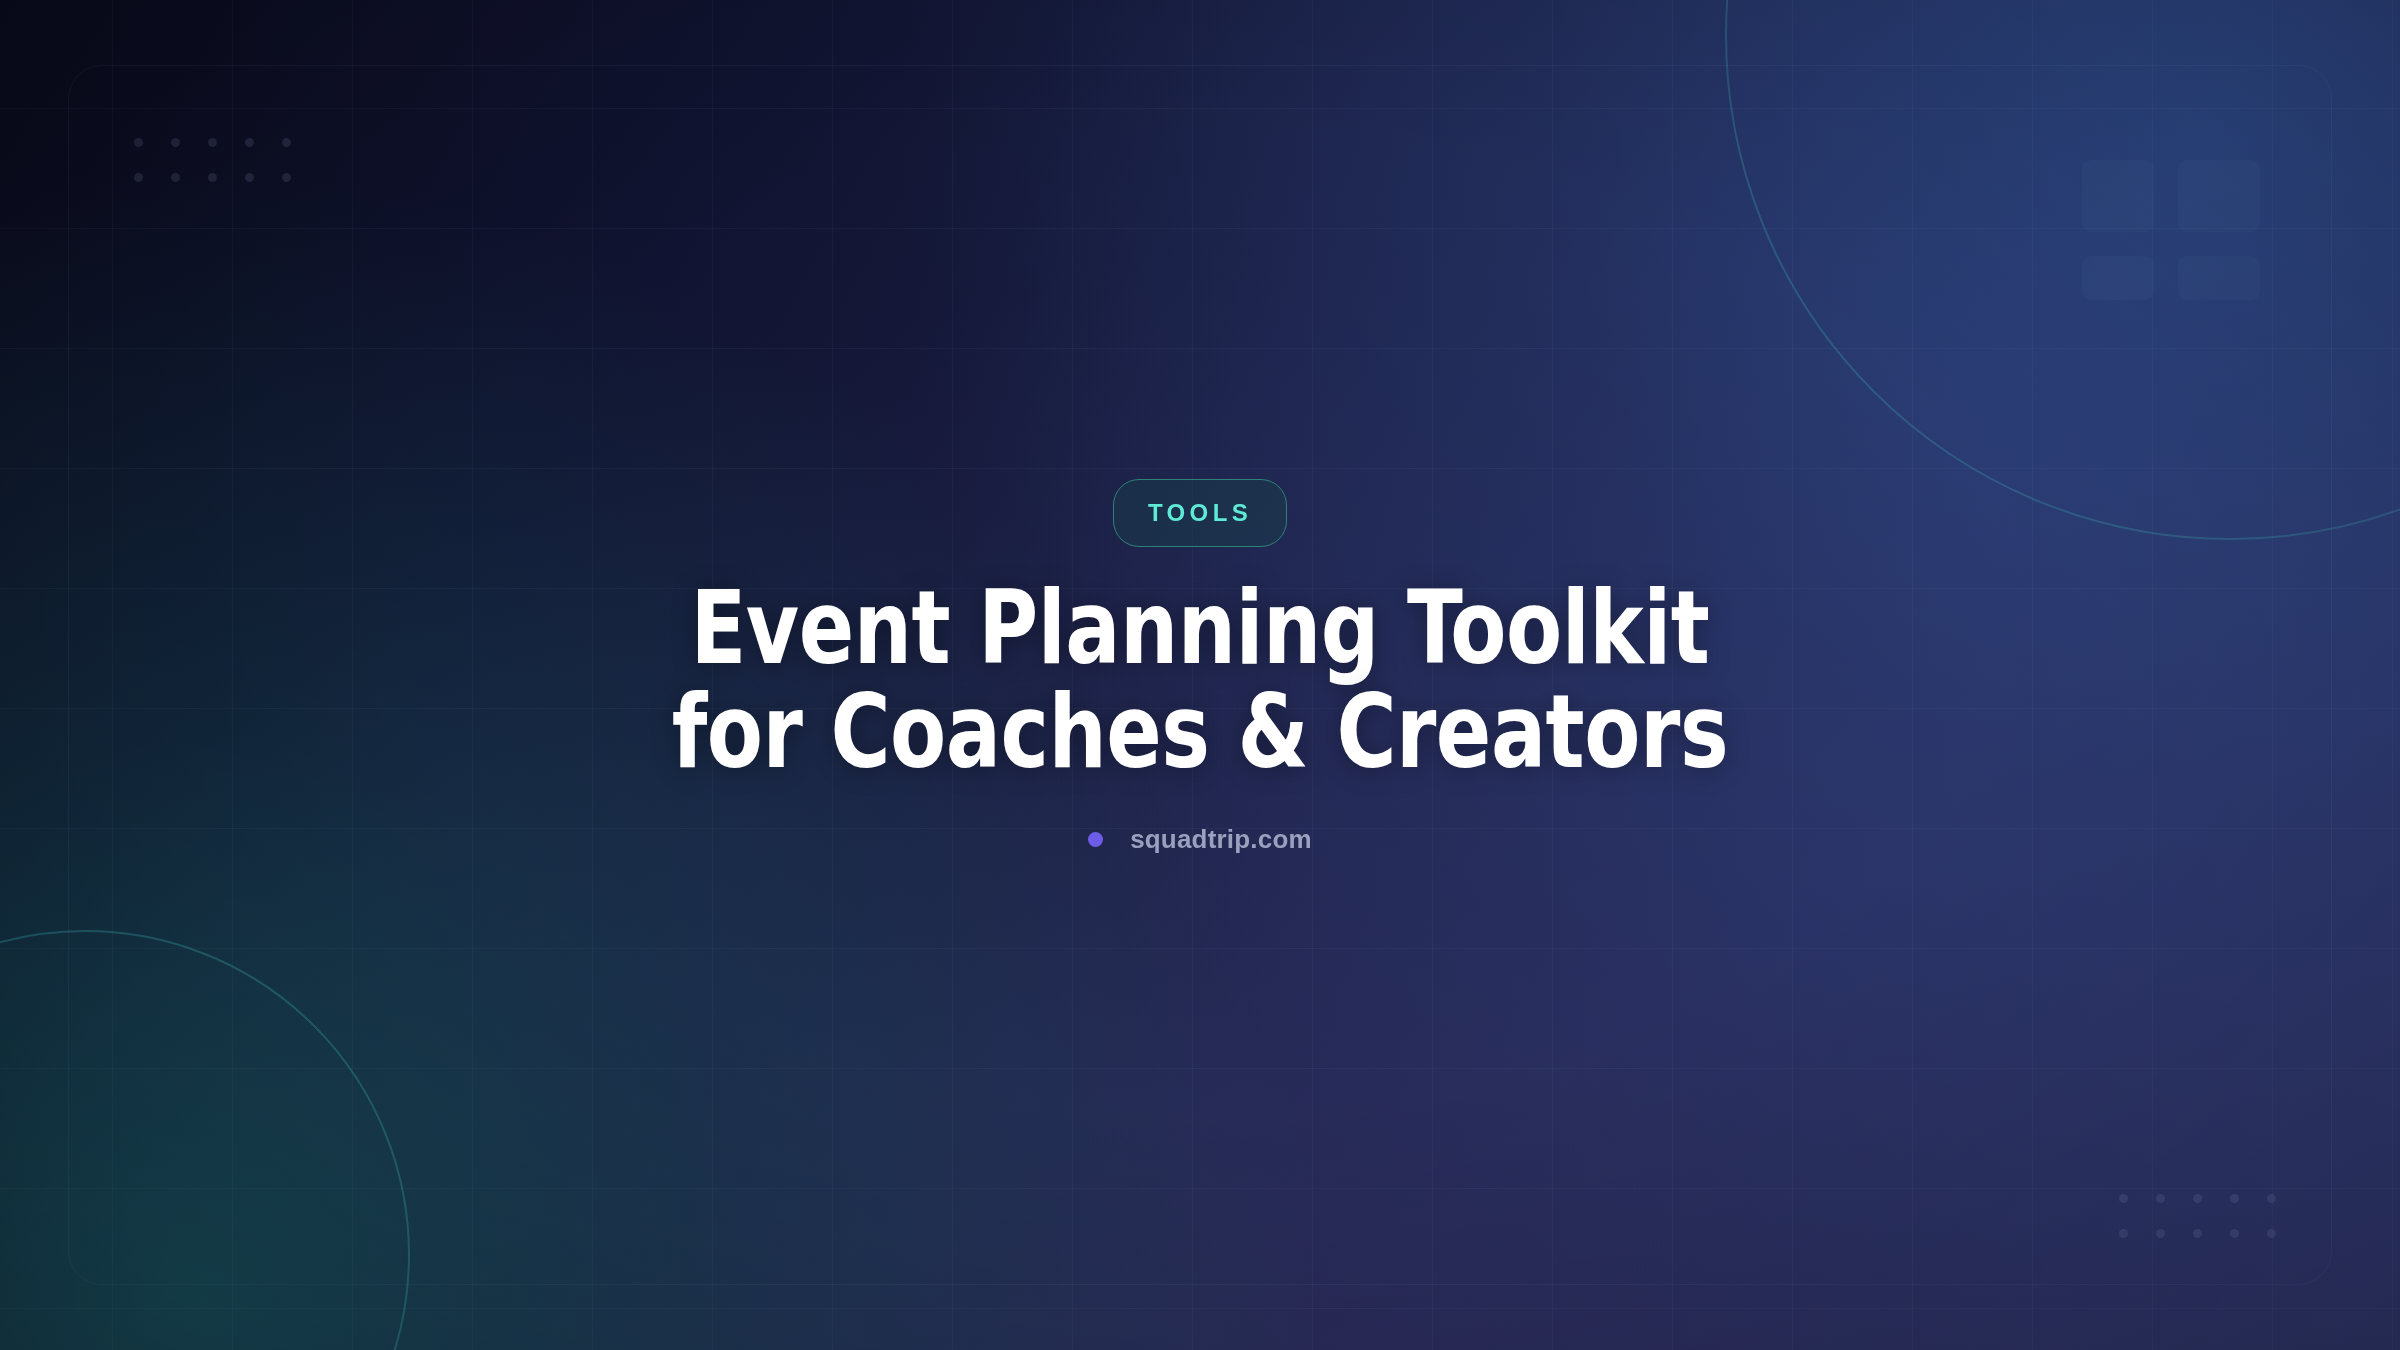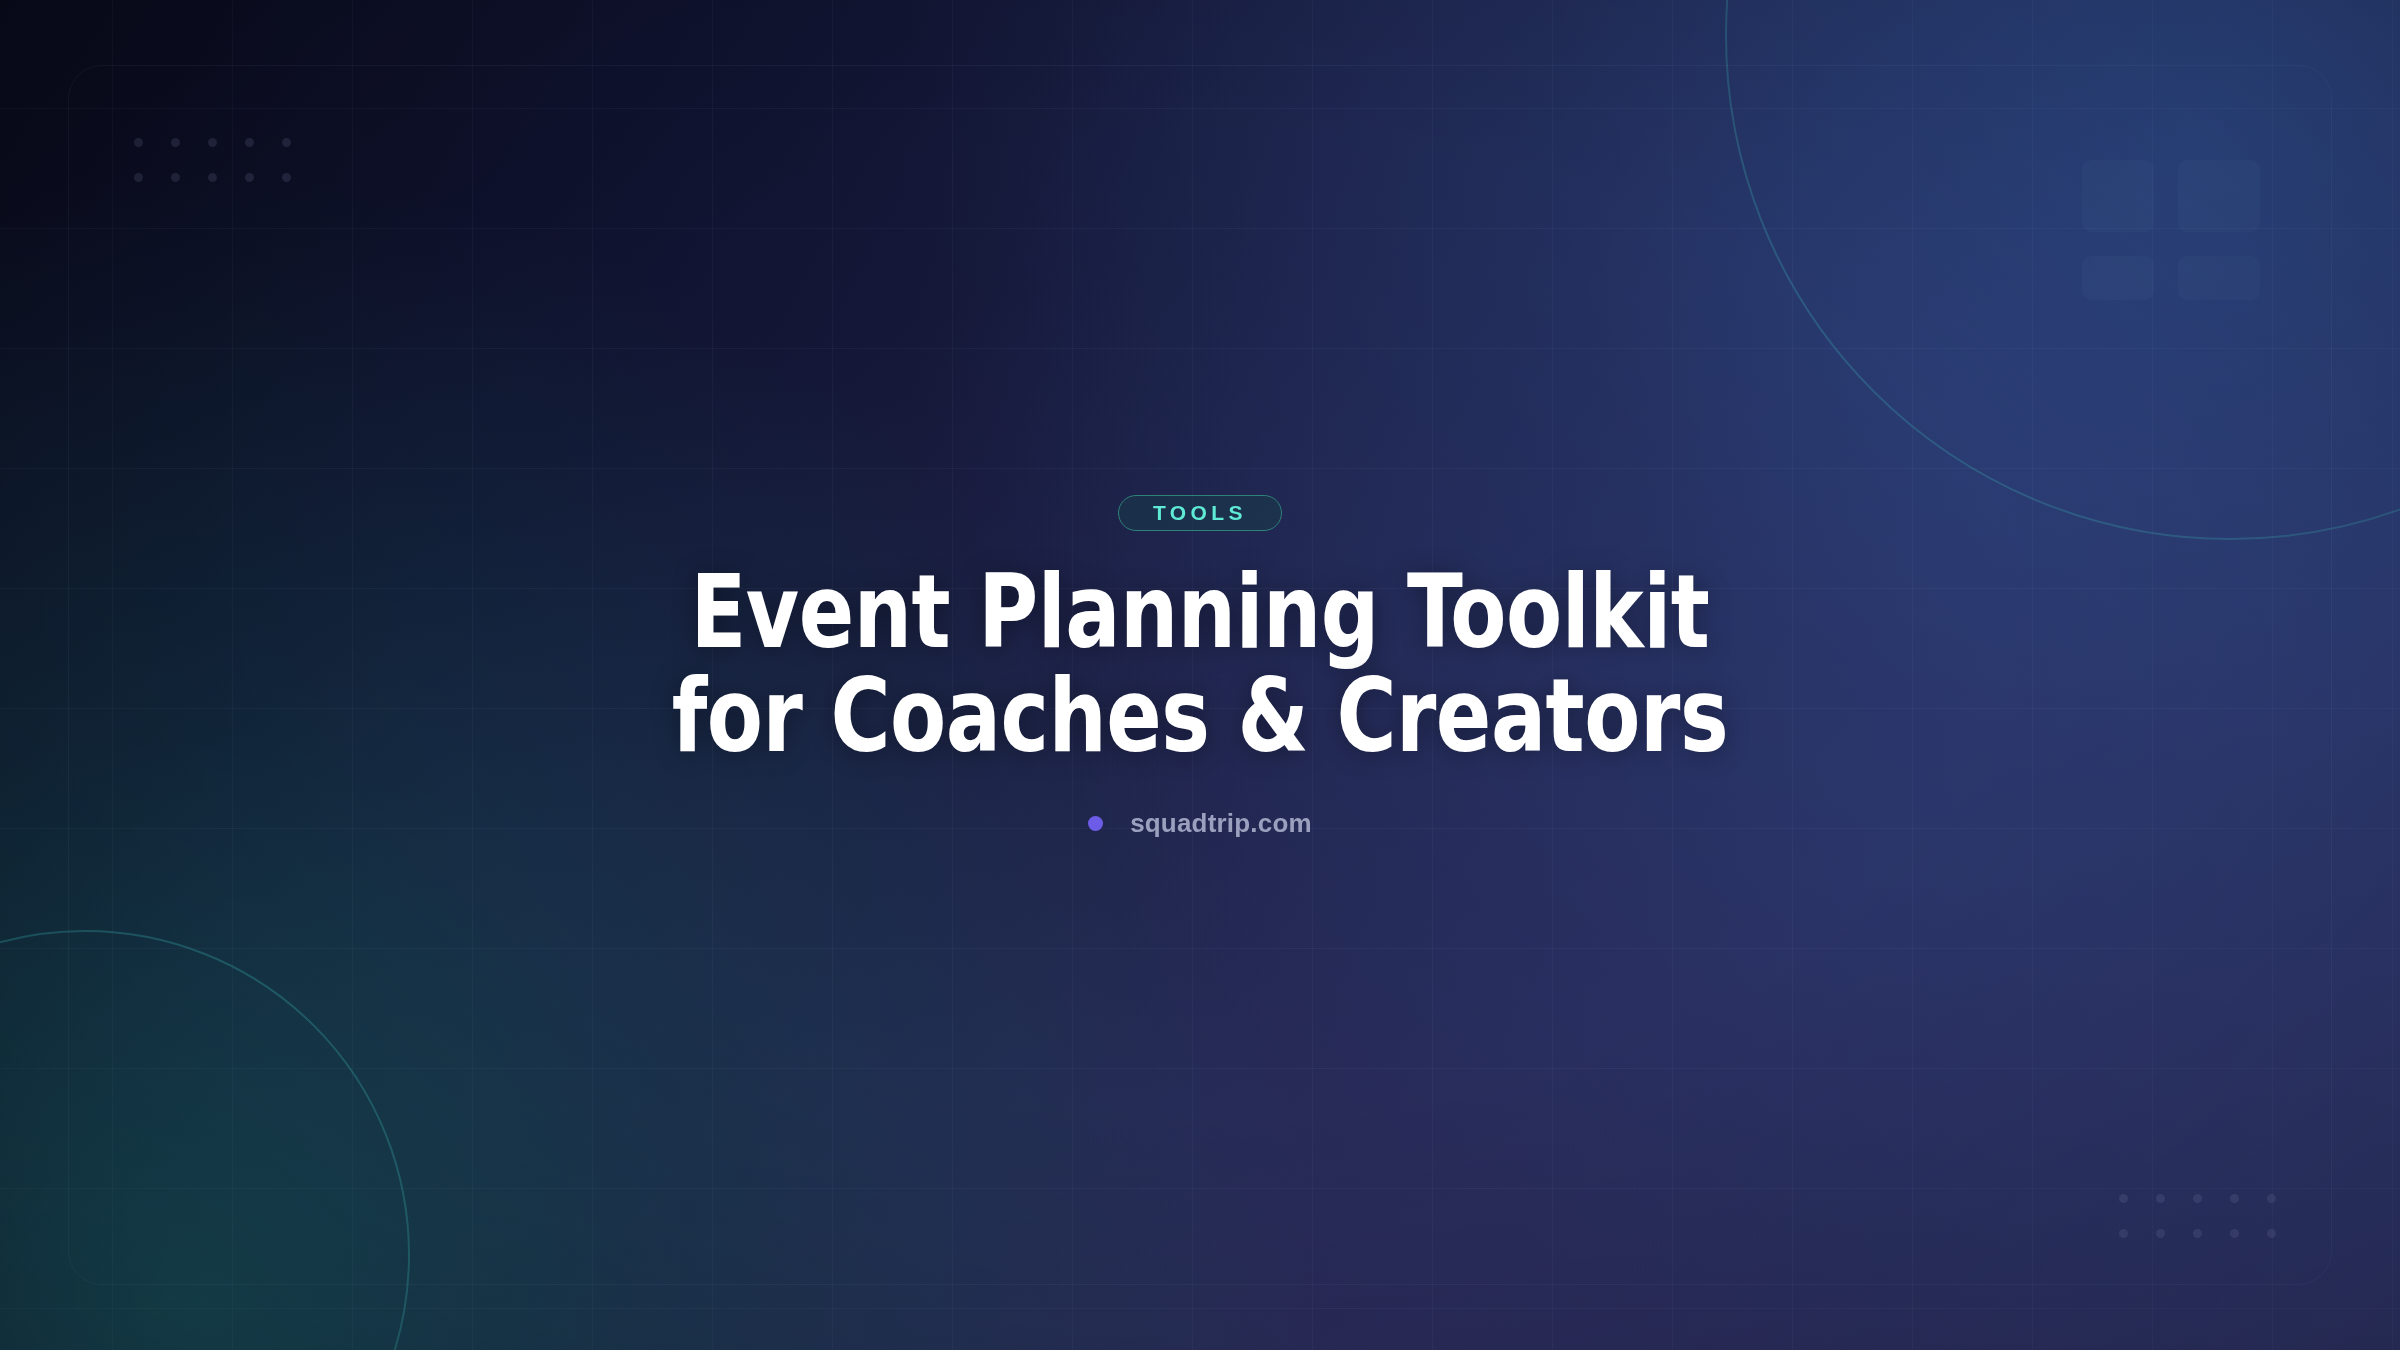--- a/index.html
+++ b/index.html
@@ -91,27 +91,27 @@
     left:0; right:0; top:0; bottom:0;
     display:flex; flex-direction:column;
     align-items:center; justify-content:center;
     text-align:center;
     padding-bottom:16px;
   }
 
   .badge {
     display:inline-flex;
     align-items:center; justify-content:center;
-    height:36px;
+    height:68px;
     padding:0 34px;
     border:1.6px solid #2f8279;
     border-radius:26px;
     background:rgba(25,60,72,0.52);
     color:#5eead4;
-    font-size:21px;
+    font-size:24px;
     font-weight:700;
     letter-spacing:4.4px;
     line-height:1;
     margin-bottom:30px;
     white-space:nowrap;
   }
 
   .headline {
     color:#ffffff;
     font-family:"DejaVu Sans Condensed","Liberation Sans Narrow","Liberation Sans", sans-serif;

